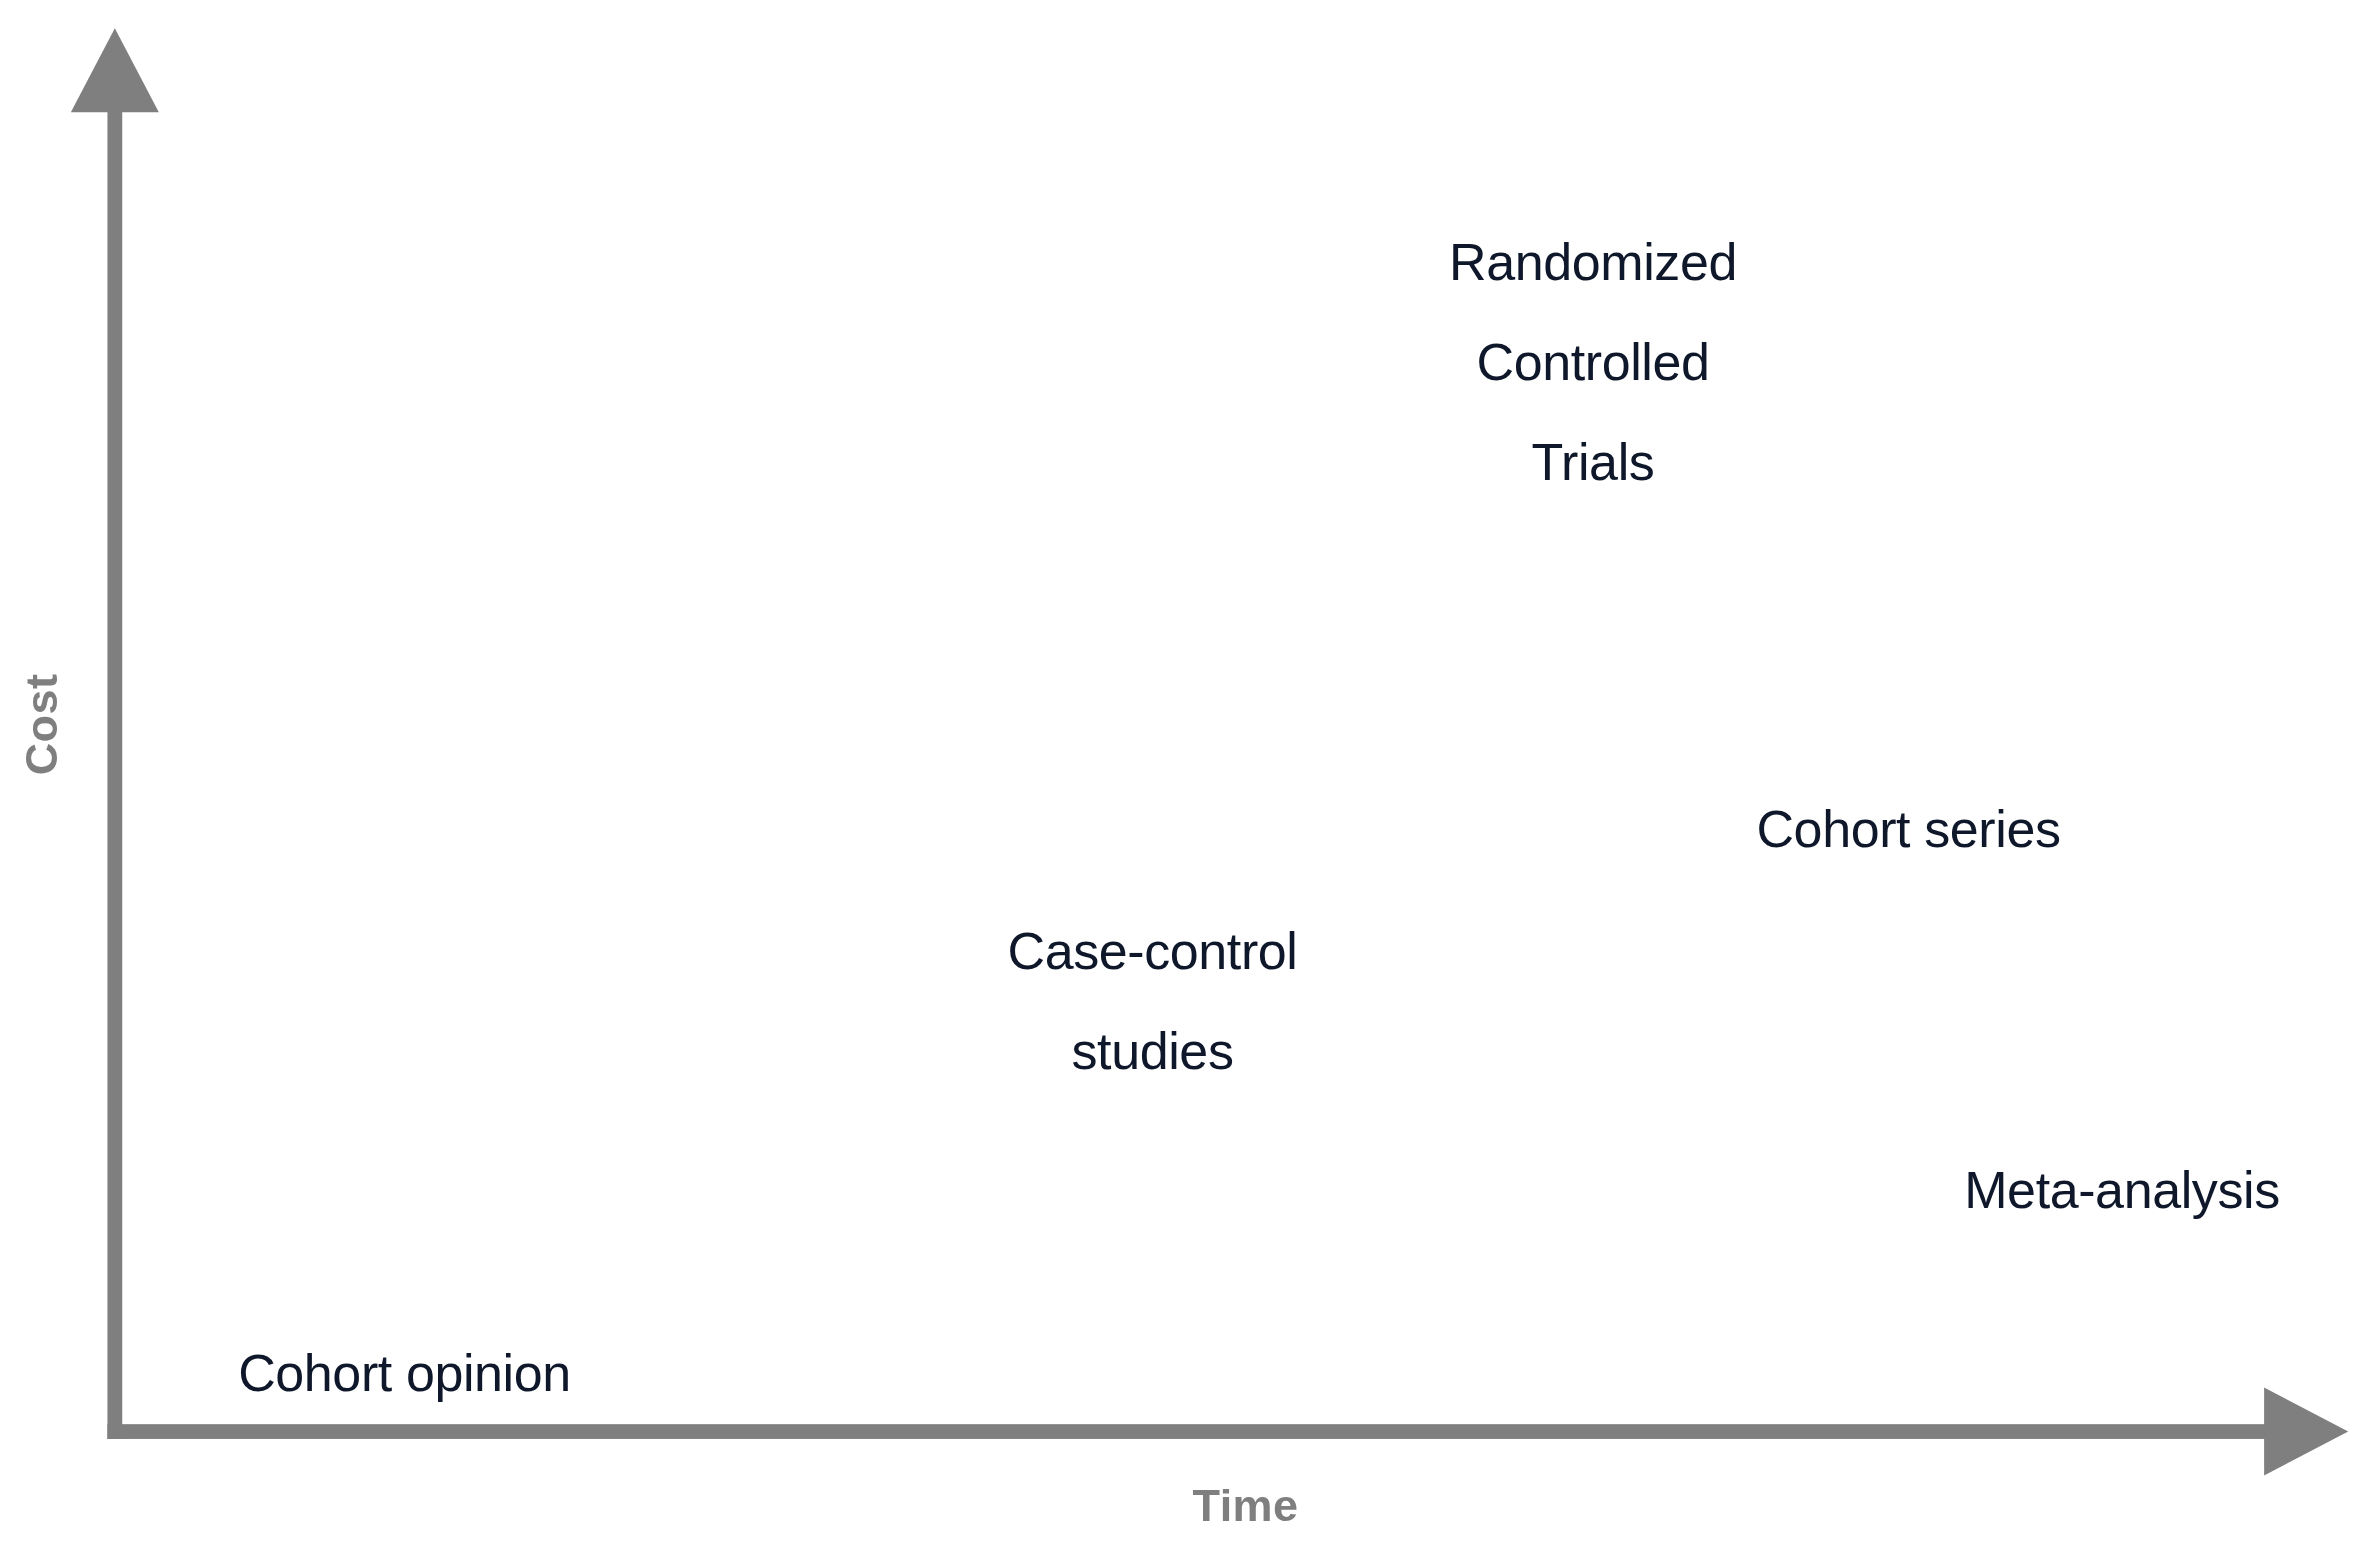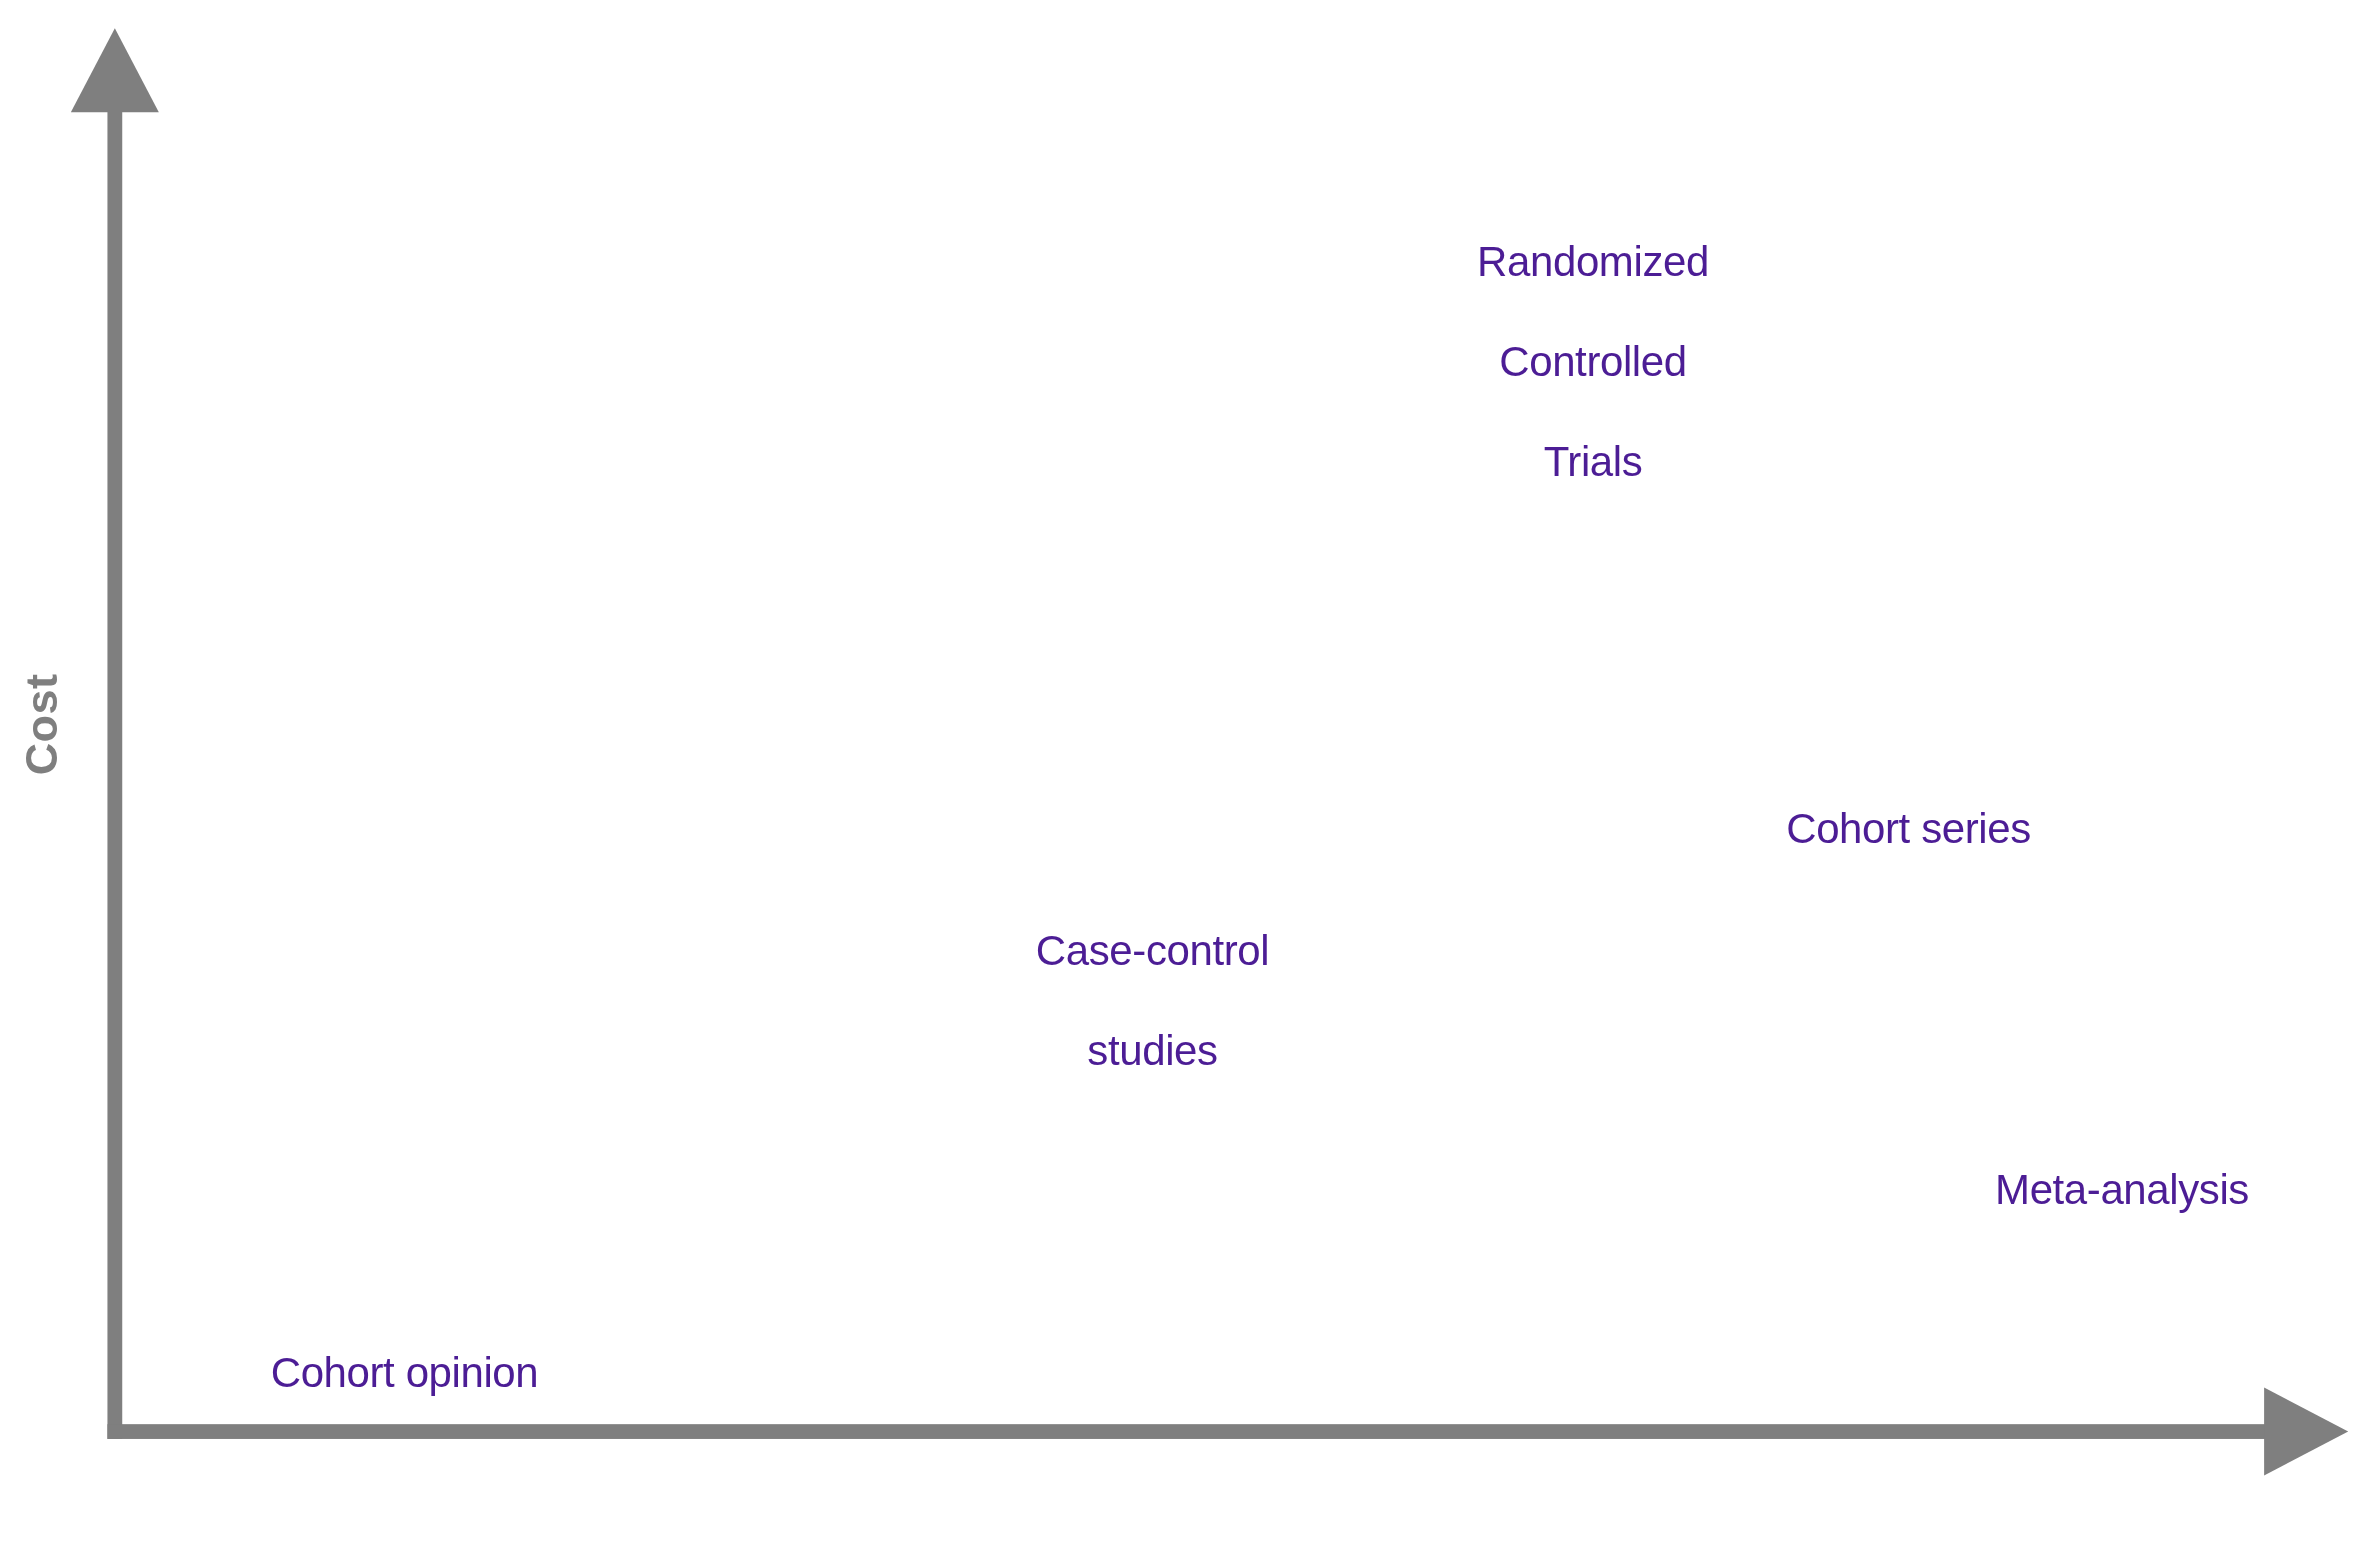--- a/index.html
+++ b/index.html
@@ -17,24 +17,24 @@
   }
   #axes-svg {
     position: absolute;
     left: 0;
     top: 0;
     width: 2377px;
     height: 1559px;
   }
   .node-label {
     position: absolute;
-    color: #4c1d95;
+    color: #0f172a;
     font-family: "Liberation Sans", sans-serif;
     font-weight: 400;
-    font-size: 42px;
+    font-size: 52px;
     line-height: 100px;
     letter-spacing: -0.4px;
     white-space: pre-line;
     margin: 0;
   }
   .node-label.center { text-align: center; }
 
   
   #label-rct {
     left: 1293px;
@@ -105,20 +105,21 @@
     </g>
 
     <g>
       <rect x="138" y="1829" width="2800" height="19" fill="#7f7f7f"></rect>
       <polygon points="3016,1838.5 2908,1895 2908,1782" fill="#7f7f7f"></polygon>
     </g>
   </svg>
 
   <div class="axis-title" id="axis-title-cost">Cost</div>
 
+  <div class="axis-title" id="axis-title-time">Time</div>
 
   <div class="node-label center" id="label-rct">Randomized
 Controlled
 Trials</div>
 
   <div class="node-label center" id="label-cohort">Cohort series</div>
 
   <div class="node-label center" id="label-meta-analysis">Meta-analysis</div>
 
   <div class="node-label center" id="label-case-control">Case-control

